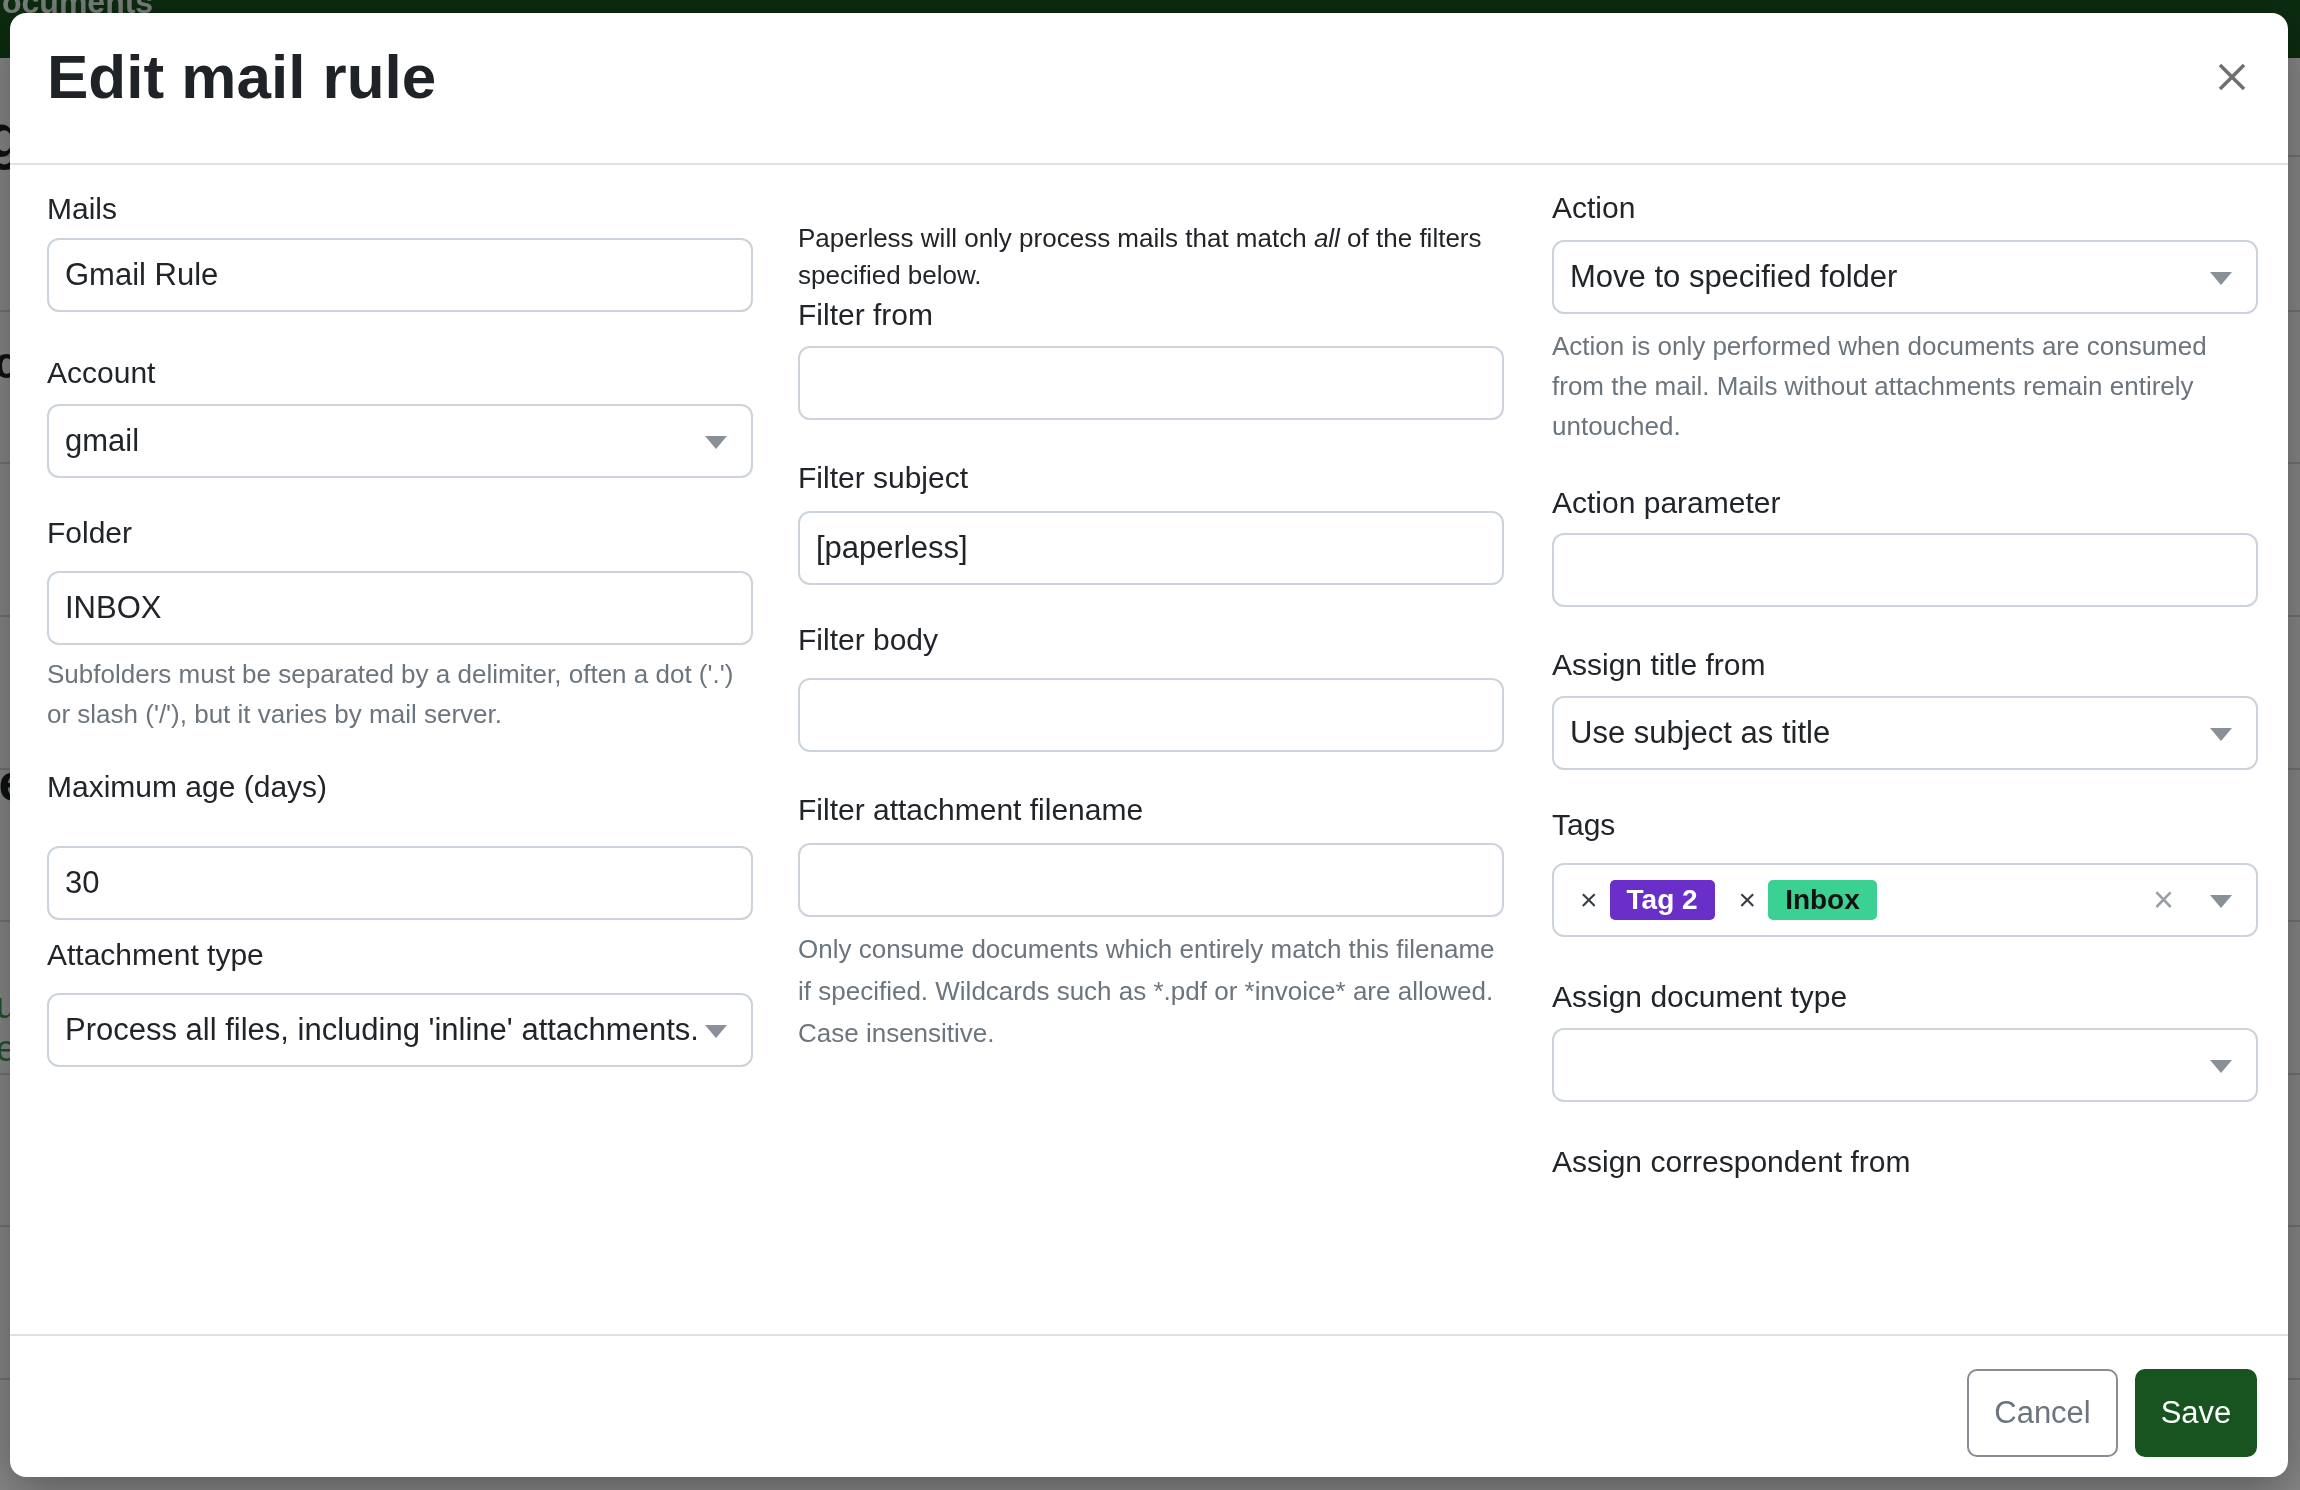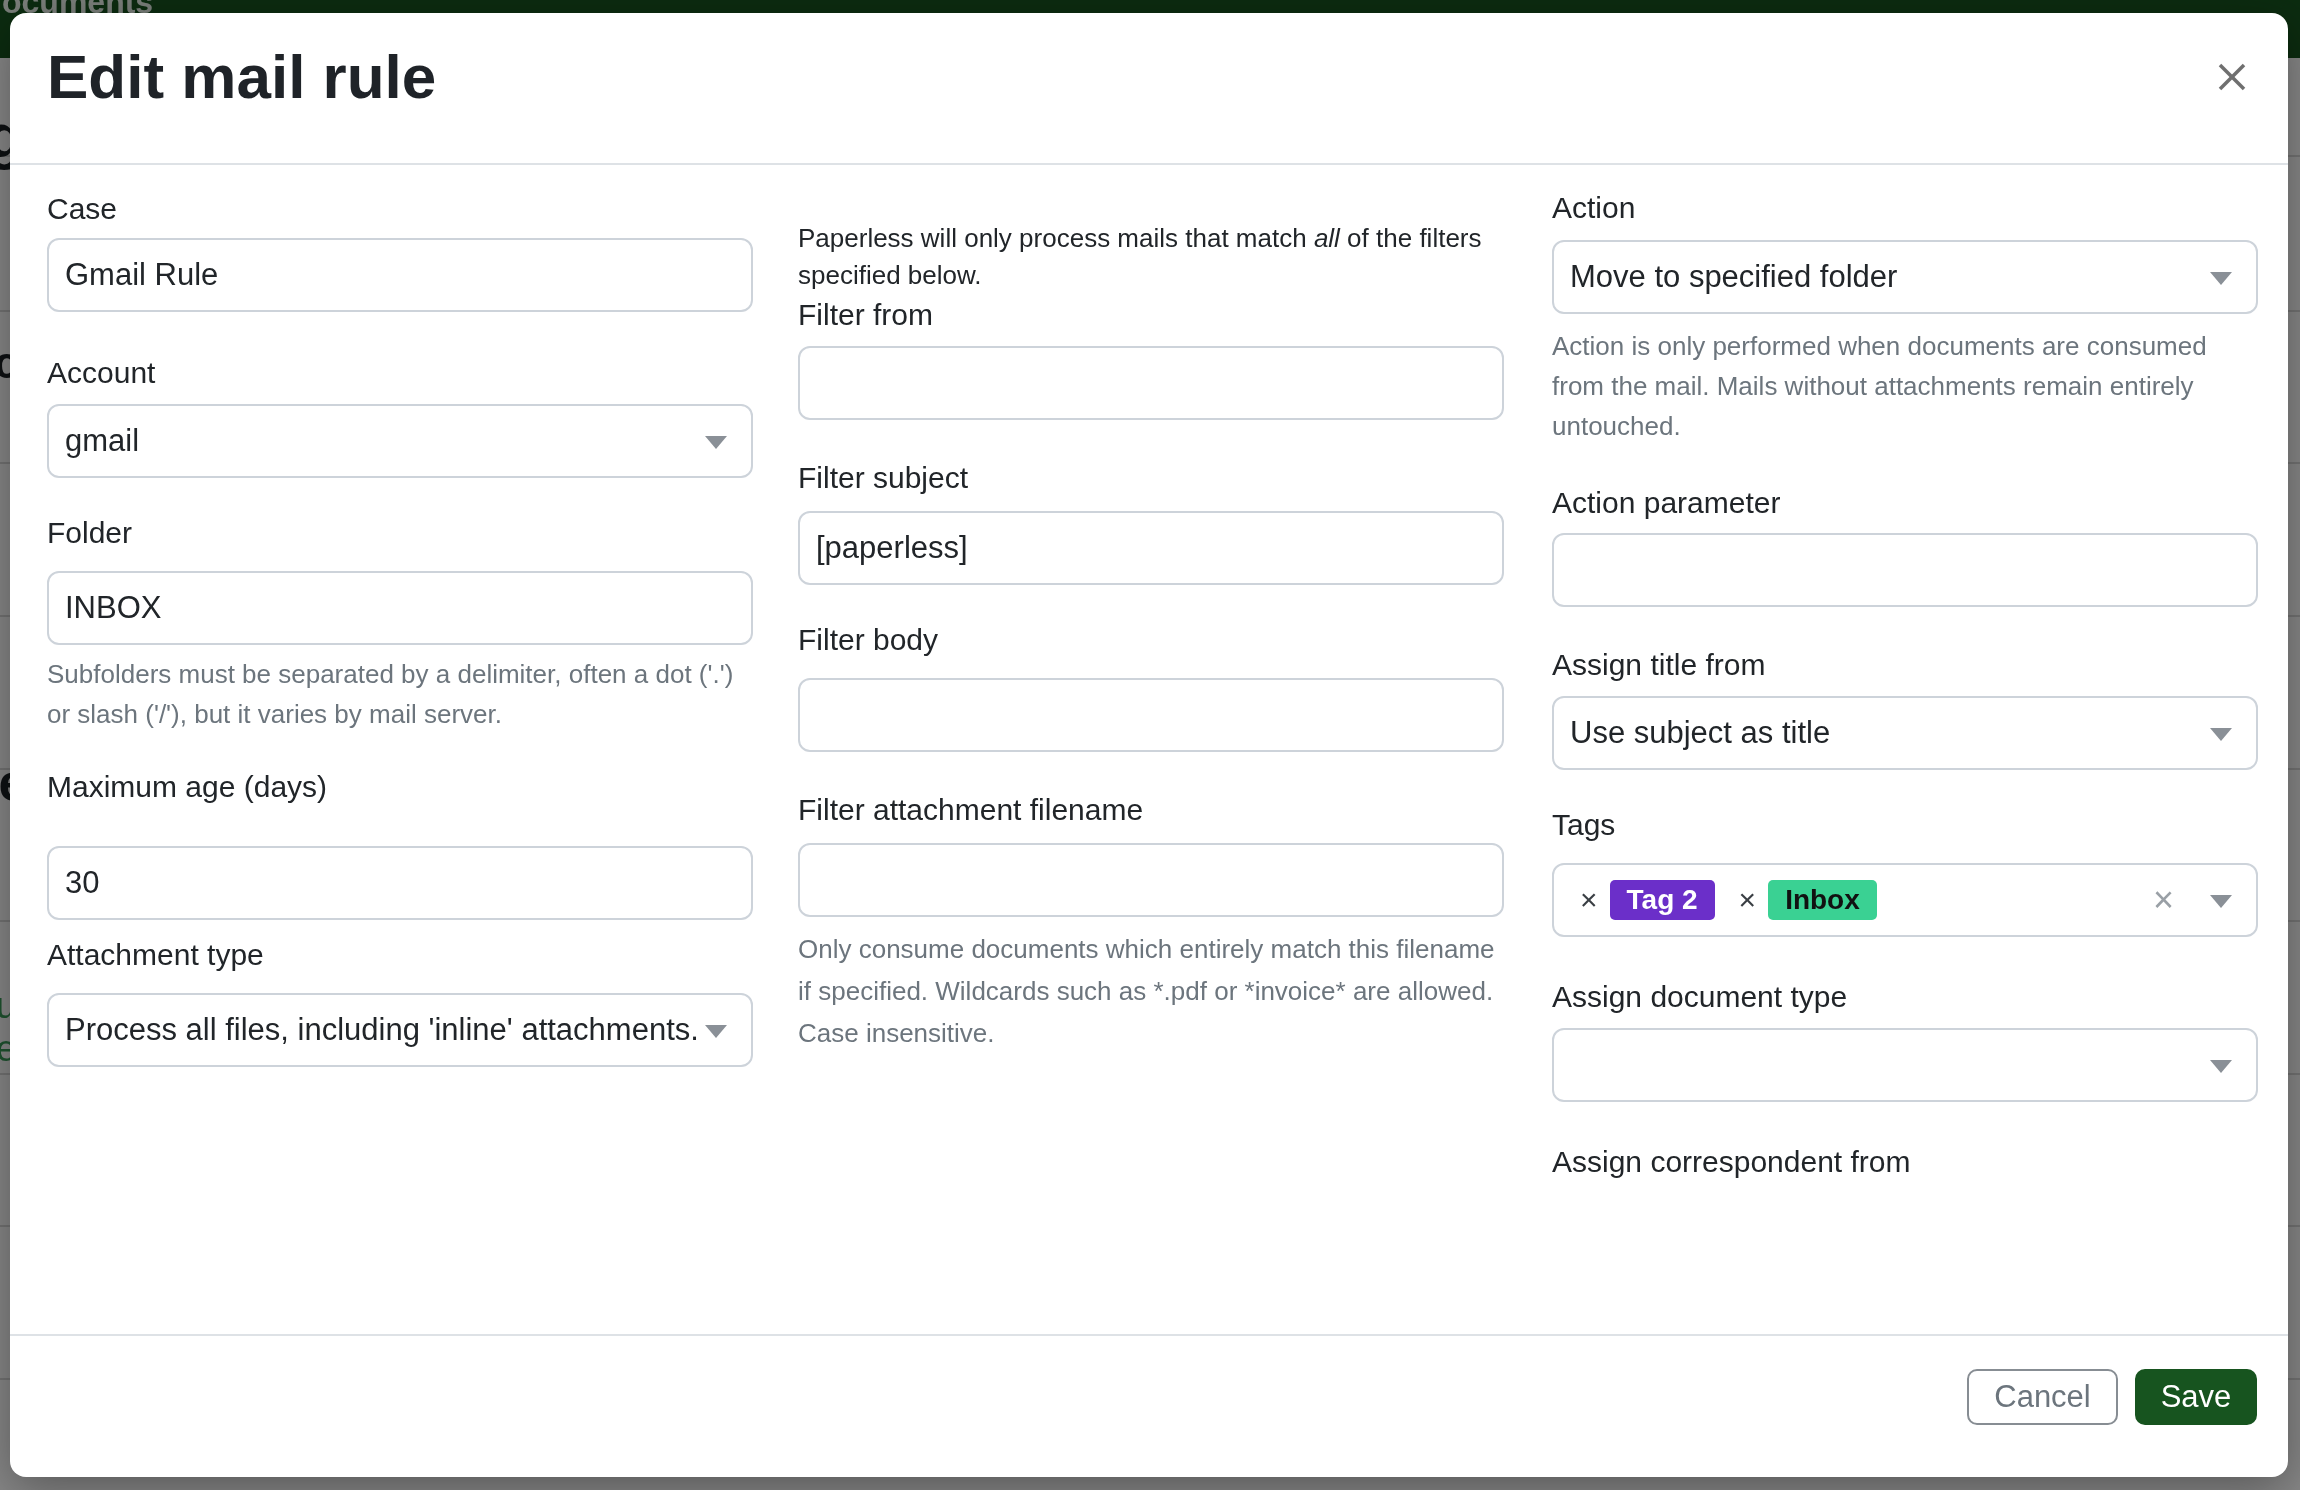--- a/index.html
+++ b/index.html
@@ -44,21 +44,21 @@
   
   .tagbox{padding:0 20px;}
   .tag-remove{font-size:30px;color:#3a3f44;margin:0 12px 0 6px;cursor:pointer;line-height:1;}
   .badge{height:40px;border-radius:5px;display:flex;align-items:center;
     padding:0 17px;font-size:28px;font-weight:700;white-space:nowrap;}
   .tag-clear{position:absolute;right:82px;top:50%;transform:translateY(-50%);
     font-size:36px;color:#9aa0a6;cursor:pointer;line-height:1;}
 
   
   .modal-footer-line{position:absolute;left:0;top:1321px;width:100%;height:2px;background:#dee2e6;}
-  .btn{position:absolute;top:1356px;height:56px;border-radius:10px;box-sizing:border-box;
+  .btn{position:absolute;top:1356px;height:88px;border-radius:10px;box-sizing:border-box;
     display:flex;align-items:center;justify-content:center;font-size:31px;cursor:pointer;}
   .btn-cancel{left:1957px;width:151px;background:#fff;border:2px solid #878d93;color:#6c757d;}
   .btn-save{left:2125px;width:122px;background:#17541f;border:2px solid #17541f;color:#ffffff;}
 </style>
 </head>
 <body>
 
 <div id="stage">
 
   <div class="bg-page">
@@ -93,21 +93,21 @@
         <span>
           <svg width="38" height="38" viewBox="0 0 38 38">
             <line x1="7" y1="7" x2="31" y2="31" stroke="#6f6f6f" stroke-width="3.6"></line>
             <line x1="31" y1="7" x2="7" y2="31" stroke="#6f6f6f" stroke-width="3.6"></line>
           </svg>
         </span>
       </button>
     </div>
 
     <div class="col col-left">
-      <div class="lbl" style="top:22px">Case</div>
+      <div class="lbl" style="top:22px">Mails</div>
       <div class="inp" style="top:68px">
         <span class="val">Gmail Rule</span>
       </div>
 
       <div class="lbl" style="top:186px">Account</div>
       <div class="inp" style="top:234px">
         <span class="val">gmail</span>
         <span class="caret"></span>
       </div>
 

